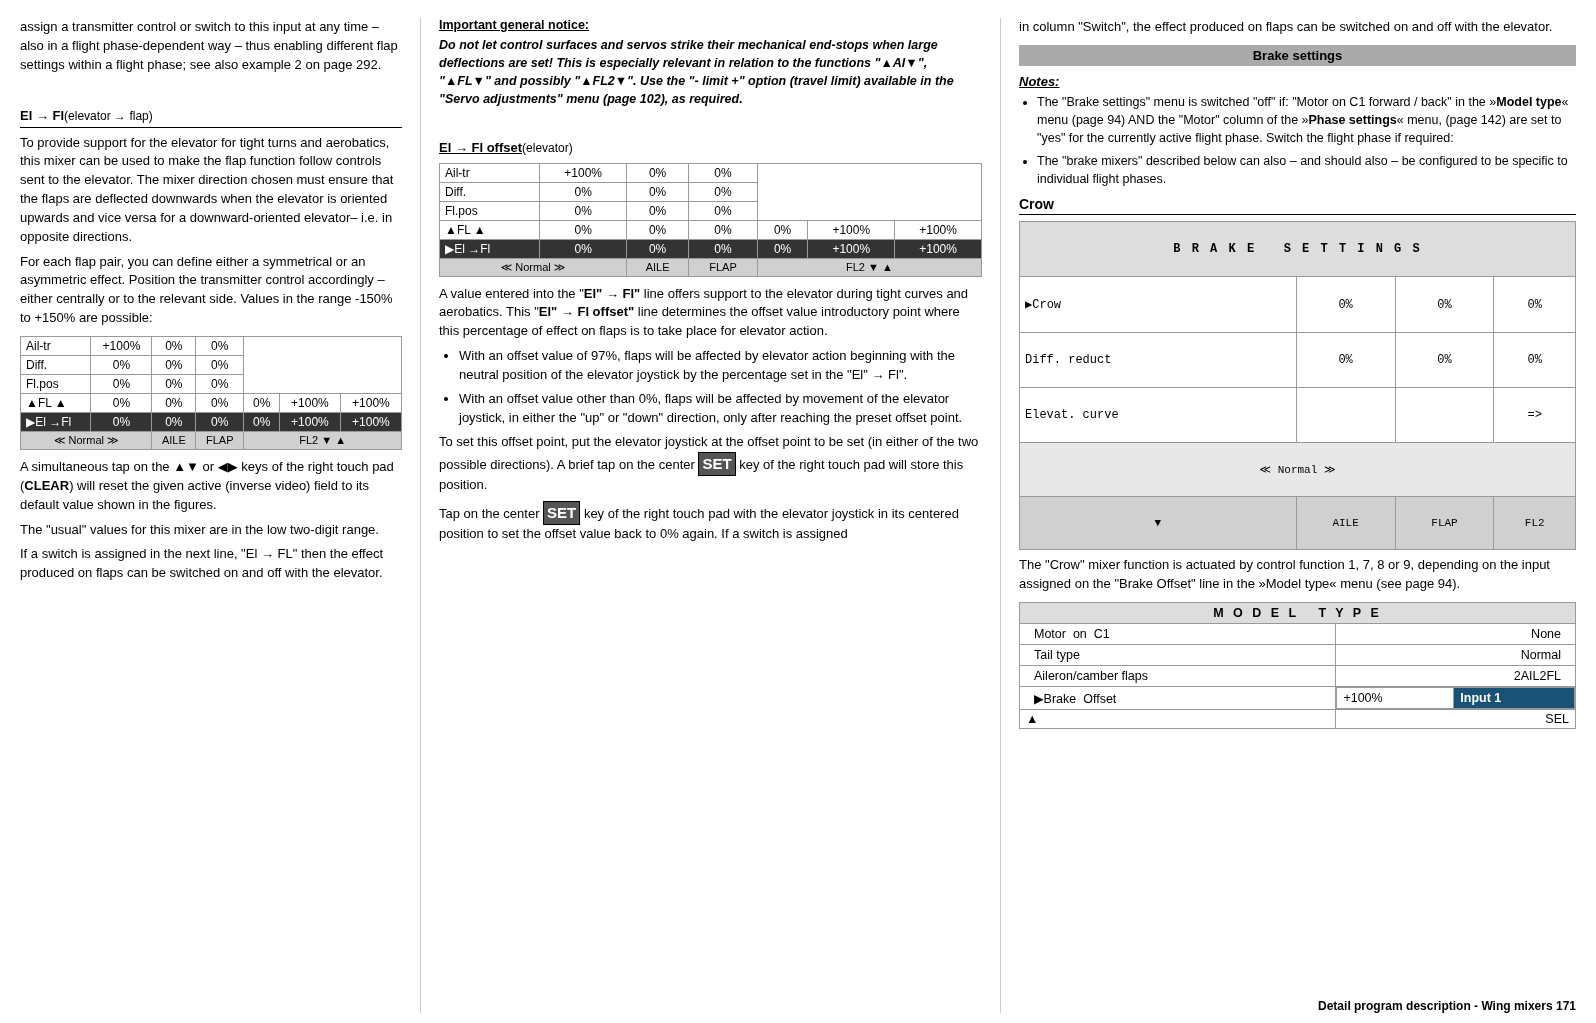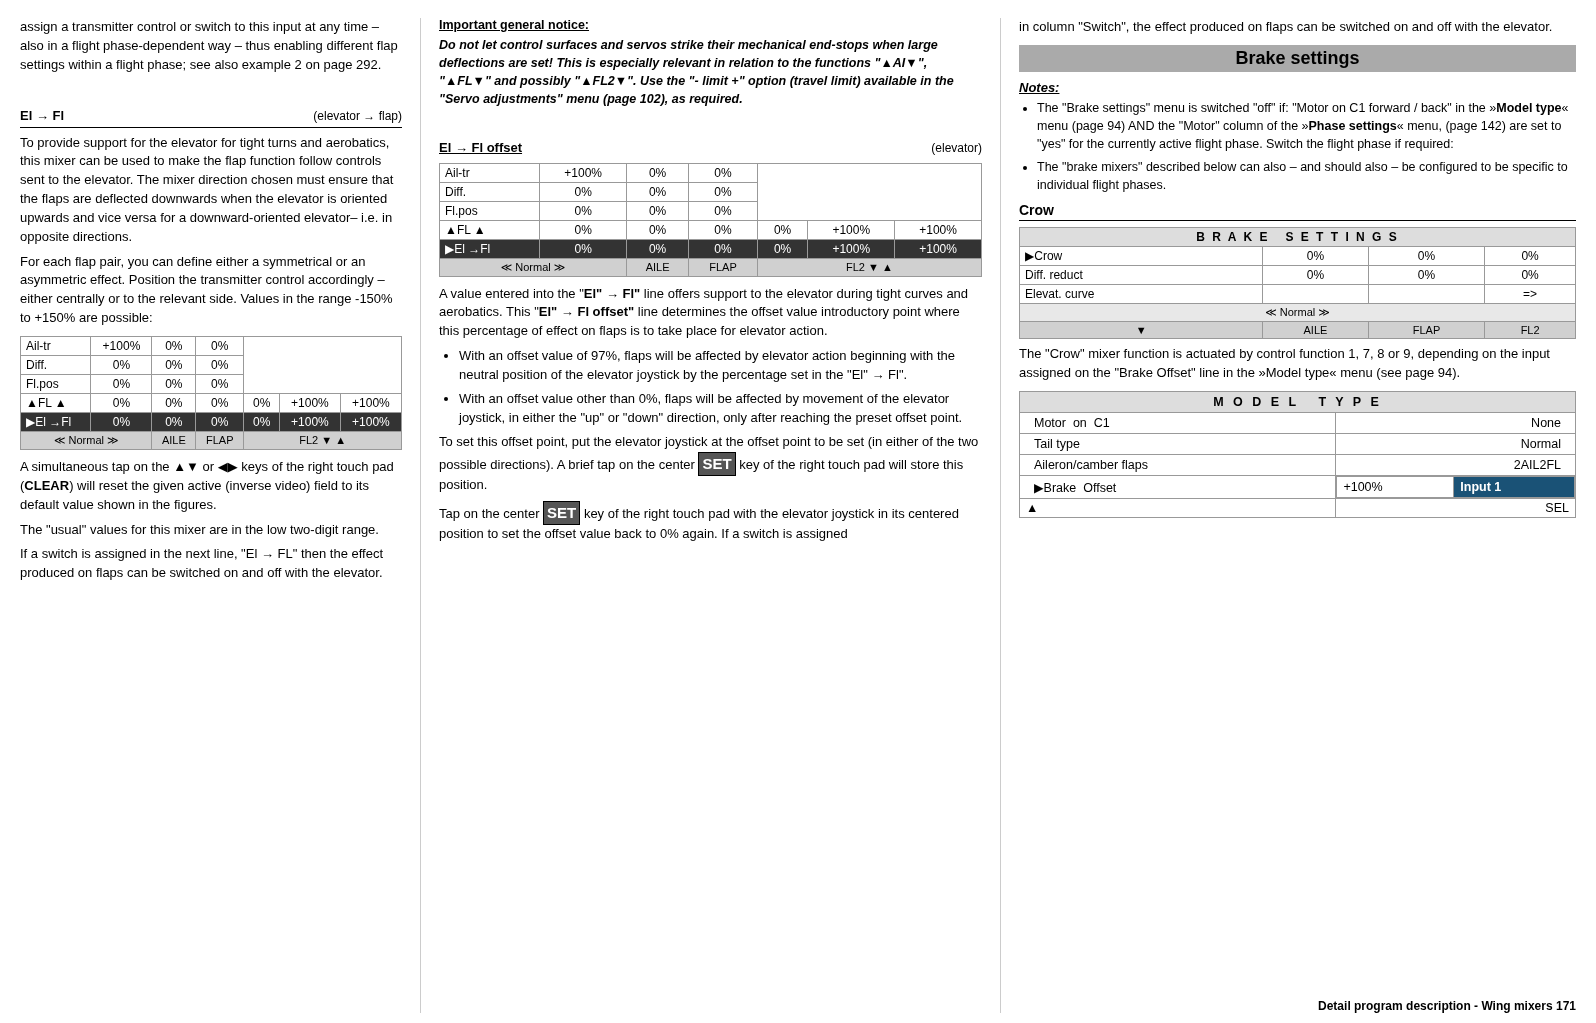--- a/index.html
+++ b/index.html
@@ -30,21 +30,20 @@
       border-left: 1px solid #ccc;
     }
     .col-right {
       flex: 1;
       padding-left: 18px;
       border-left: 1px solid #ccc;
     }
     p { margin-bottom: 6px; line-height: 1.45; }
     .heading-line {
       display: flex;
-      justify-content: space-between;
       align-items: baseline;
       margin-bottom: 4px;
     }
     .heading-line .label { font-weight: bold; font-size: 13px; }
     .heading-line .sub { font-size: 12px; margin-top: 24px; }
     
     .mixer-table {
       border: 1px solid #999;
       width: 100%;
       margin: 8px 0;
@@ -81,44 +80,45 @@
     
     .notes-section { margin: 8px 0; }
     .notes-title { font-style: italic; text-decoration: underline; font-size: 13px; font-weight: bold; margin-bottom: 4px; }
     .notes-list { list-style: disc; padding-left: 18px; }
     .notes-list li { margin-bottom: 5px; line-height: 1.45; font-size: 12.5px; }
     
     .brake-settings-header {
       background: #aaa;
       text-align: center;
       font-weight: bold;
-      font-size: 18px;
+      font-size: 13px;
       padding: 3px 0;
       margin: 8px 0 6px 0;
     }
     
     .crow-title {
       font-weight: bold;
       font-size: 14px;
       margin: 8px 0 4px 0;
       border-bottom: 1px solid #000;
       padding-bottom: 2px;
     }
     
     .brake-table {
       border: 1px solid #999;
       width: 100%;
       margin: 6px 0;
       border-collapse: collapse;
     }
     .brake-table td {
       border: 1px solid #999;
-      padding: 2px 5px;
+      padding: 20px 5px;
       font-size: 12px;
       text-align: center;
+      font-family: Liberation Mono, monospace;
     }
     .brake-table td.left-label { text-align: left; }
     .brake-table .header-row td {
       background: #e0e0e0;
       font-weight: bold;
       letter-spacing: 2px;
     }
     .brake-table .footer-row td { background: #e0e0e0; font-size: 11px; }
     
     .model-table {

